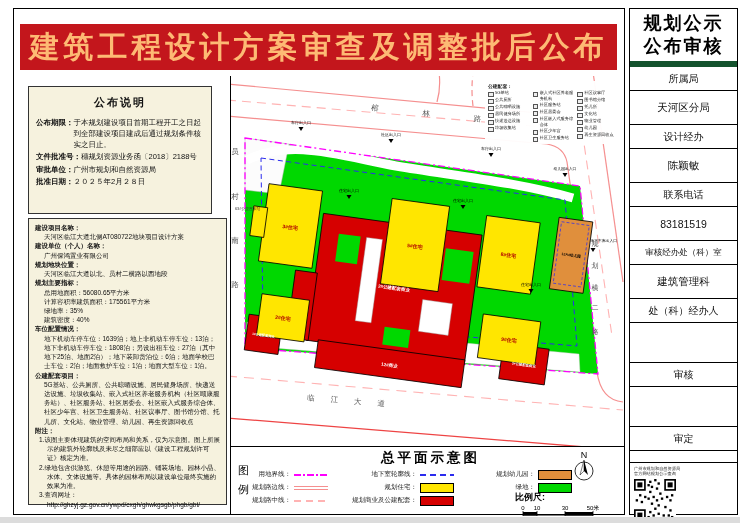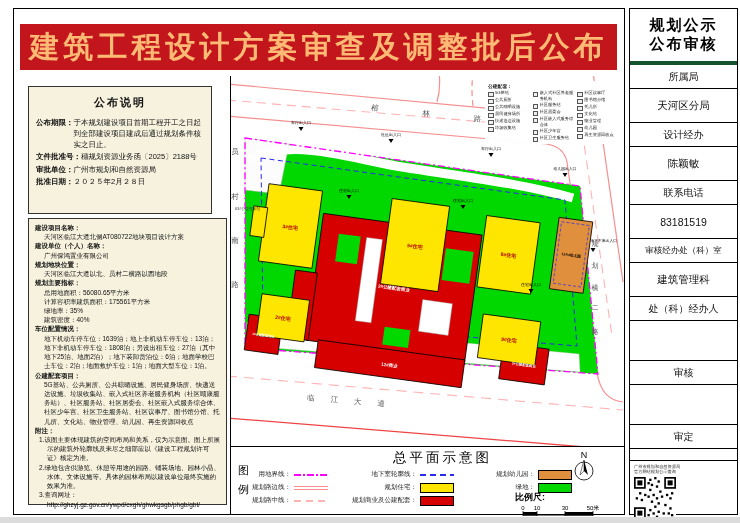--- a/index.html
+++ b/index.html
@@ -22,21 +22,21 @@
   .map{position:absolute;left:216px;top:67px;width:394px;height:370px;background:#fff;border-left:1px solid #000;box-sizing:border-box;}
   .map svg{display:block;}
   .fac{position:absolute;top:5px;right:3px;width:136px;background:rgba(255,255,255,.96);padding:2px 3px;box-sizing:border-box;color:#222;}
   .fac-title{font-size:4.8px;font-weight:bold;margin-bottom:1px;}
   .fac-list{column-count:3;column-gap:4px;font-size:4.2px;line-height:1.45;}
   .fac-item{display:flex;align-items:flex-start;break-inside:avoid;}
   .fac-ico{flex:0 0 auto;width:3.5px;height:3.5px;border:0.5px solid #555;margin:1.5px 1.5px 0 0;background:#eee;}
   
   .strip{position:absolute;left:216px;top:437px;width:394px;height:68px;border-top:1px solid #000;border-left:1px solid #000;box-sizing:border-box;background:#fff;}
   .lg-label{position:absolute;left:6px;top:14px;width:13px;font-size:11px;line-height:1.7;text-align:center;}
-  .lg-title{position:absolute;left:162px;top:2px;font-size:13.5px;font-weight:normal;letter-spacing:3px;}
+  .lg-title{position:absolute;left:150px;top:2px;font-size:13.5px;font-weight:bold;letter-spacing:3px;}
   .lg-col{position:absolute;top:21px;}
   .lg-c1{left:16px;}
   .lg-c2{left:110px;}
   .lg-c3{left:258px;}
   .lg-item{display:flex;align-items:center;height:13px;font-size:6.5px;color:#222;}
   .lg-c1 .lg-t{width:44px;text-align:right;}
   .lg-c2 .lg-t{width:76px;text-align:right;}
   .lg-c3 .lg-t{width:46px;text-align:right;}
   .sw{width:34px;margin-left:3px;flex:0 0 auto;}
   .sw-magenta{height:2px;background:repeating-linear-gradient(90deg,#ff00ff 0 7px,transparent 7px 9px,#ff00ff 9px 11px,transparent 11px 13px);}
@@ -46,21 +46,21 @@
   .sw-box{height:10px;border:1px solid #000;box-sizing:border-box;}
   .sw-yellow{background:#ffe600;}
   .sw-red{background:#d60000;}
   .sw-orange{background:#e08f3c;}
   .sw-green{background:#00d800;}
   .lg-north{position:absolute;left:338px;top:2px;}
   .lg-scale{position:absolute;left:284px;top:40px;display:flex;align-items:flex-start;font-size:9px;color:#000;flex-direction:column;}
   .lg-scale-label{margin-right:2px;font-weight:bold;margin-top:4px;}
   
   .sidebar{position:absolute;left:629px;top:8px;width:109px;height:507px;background:#fff;border:1px solid #000;box-sizing:border-box;display:flex;flex-direction:column;}
-  .sb-head{height:52px;flex:0 0 auto;display:flex;flex-direction:column;align-items:center;justify-content:center;font-size:15px;font-weight:bold;border-bottom:4px solid #14532d;line-height:1.3;letter-spacing:2px;font-family:Liberation Serif, serif;}
+  .sb-head{height:52px;flex:0 0 auto;display:flex;flex-direction:column;align-items:center;justify-content:center;font-size:18px;font-weight:bold;border-bottom:6px solid #14532d;line-height:1.3;letter-spacing:2px;}
   .sb-cell{flex:0 0 auto;display:flex;align-items:center;justify-content:center;border-bottom:1px solid #000;box-sizing:border-box;color:#111;}
   .f-lab{height:24px;font-size:10px;}
   .f-lab2{height:24px;font-size:8.5px;text-align:center;}
   .f-val{height:34px;font-size:10.5px;}
   .f-gap{height:40px;}
   .f-gap2{height:12px;}
   .sb-qr{flex:1 1 auto;border-bottom:none;padding:3px 4px;display:flex;flex-direction:column;justify-content:flex-end;align-items:flex-start;}
   .qr-cap{font-size:4.2px;line-height:1.3;color:#222;}
   .qm{fill:#000;}
   .bottom-grey{position:absolute;left:0;top:517px;width:740px;height:6px;background:#dcdcdc;}
@@ -77,21 +77,21 @@
   <div class="box1">
     <div class="box1-title">公布说明</div>
     <div>
 
     <div class="n-line">
         <span class="n-label">公布期限：</span>
         <span class="n-text">于本规划建设项目首期工程开工之日起到全部建设项目建成后通过规划条件核实之日止。</span>
       </div>
         <div class="n-line">
         <span class="n-label">文件批准号：</span>
-        <span class="n-text">穗规划资源业务函〔2025〕2188号</span>
+        <span class="n-text">穗规划资源业务函〔2018〕2188号</span>
       </div>
         <div class="n-line">
         <span class="n-label">审批单位：</span>
         <span class="n-text">广州市规划和自然资源局</span>
       </div>
         <div class="n-line">
         <span class="n-label">批准日期：</span>
         <span class="n-text">２０２５年2月２８日</span>
       </div>
       </div>

